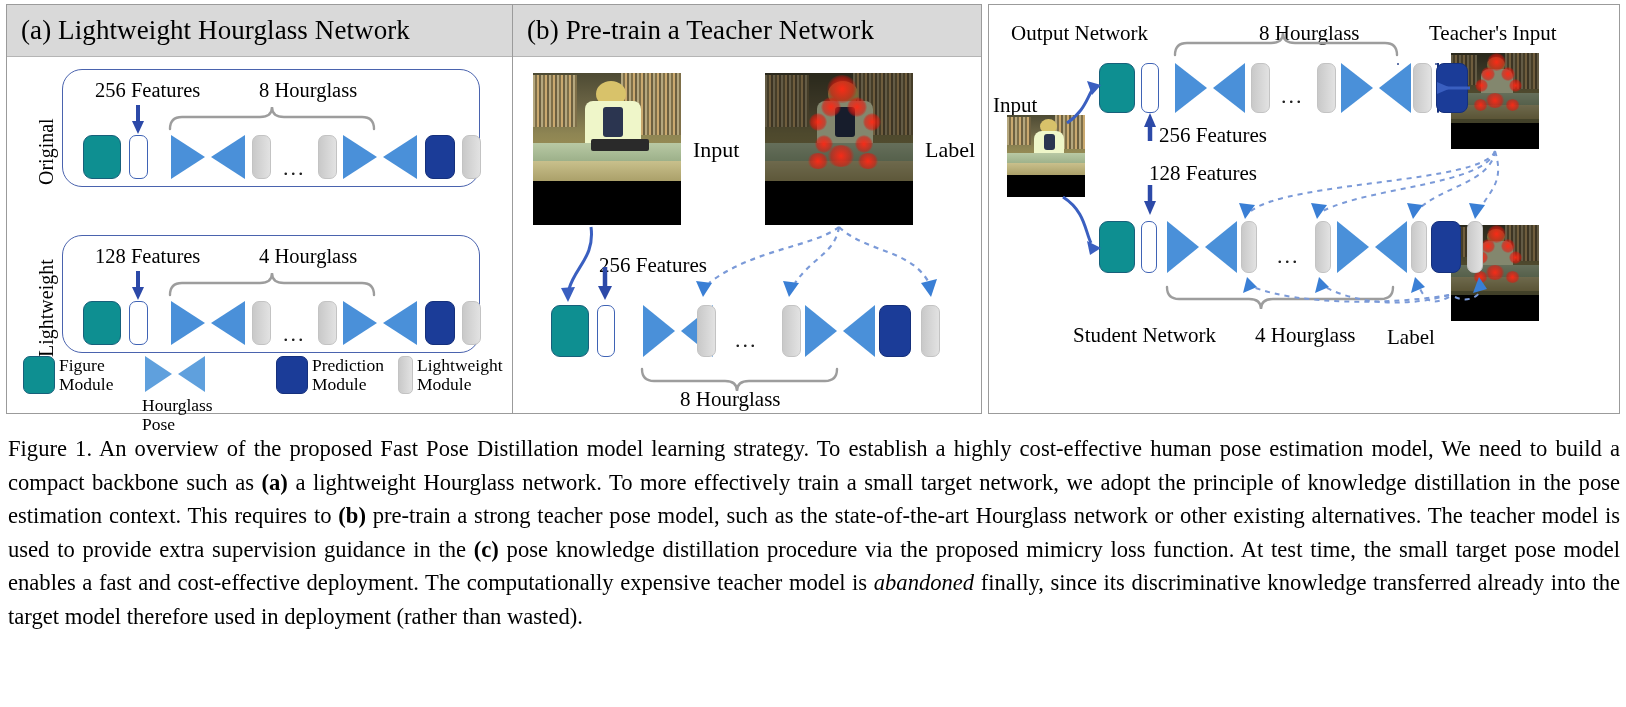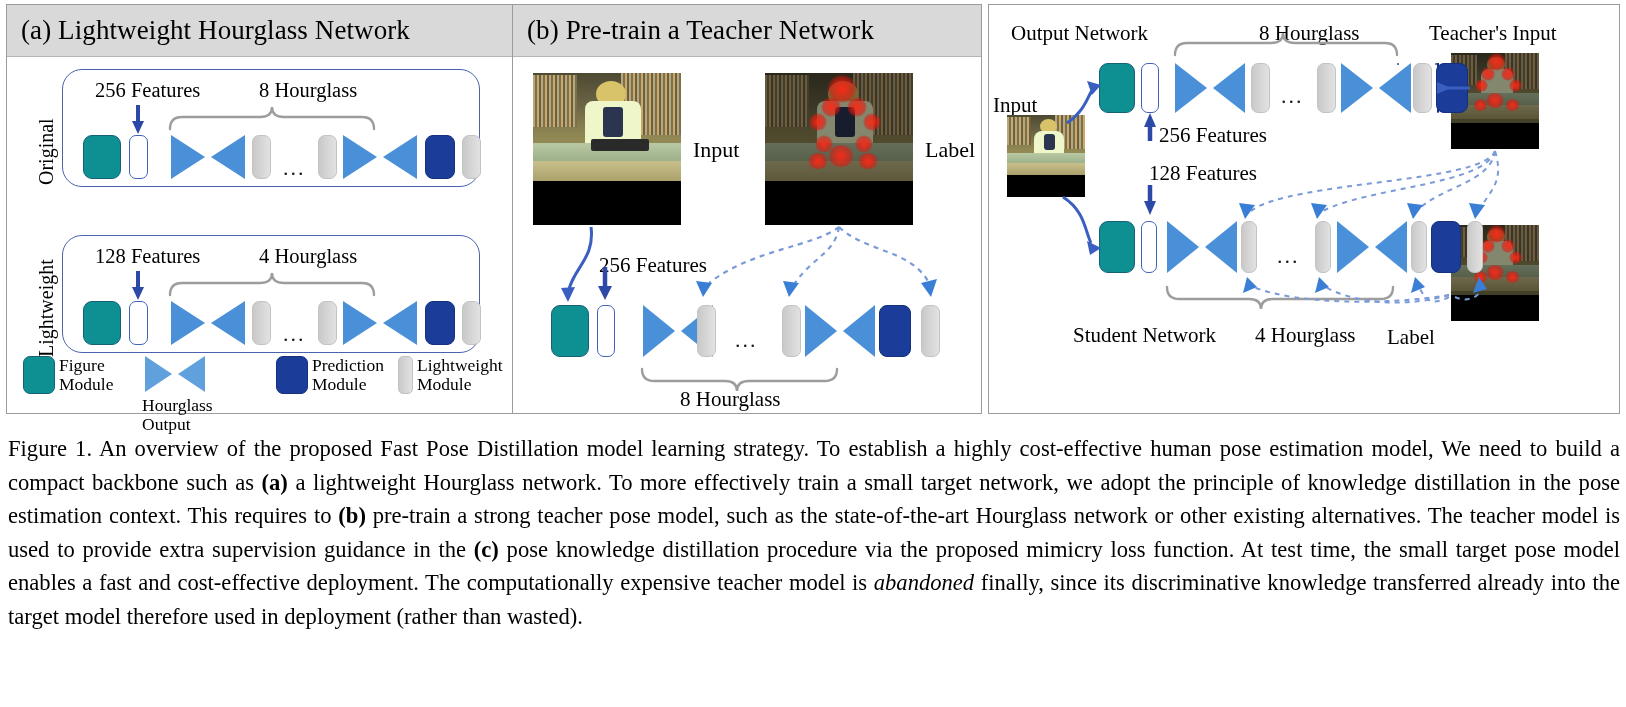--- a/index.html
+++ b/index.html
@@ -154,21 +154,21 @@
 
           <div class="leg-item" style="left:115px;top:4px;flex-direction:column;">
             <span style="display:inline-block;">
               <svg width="60" height="36">
                   <polygon points="0,0 27,18 0,36" fill="#5fa0dd"></polygon>
                   <polygon points="60,0 33,18 60,36" fill="#5fa0dd"></polygon>
                 </svg>
             </span>
             <span class="leg-txt">
               <span style="display:block">Hourglass</span>
-              <span style="display:block">Output</span>
+              <span style="display:block">Pose</span>
             </span>
           </div>
 
           <div class="leg-item" style="left:253px;top:4px;">
             <span style="display:inline-block;width:30px;height:36px;background:#1b3c98;border:1.5px solid #15307c;border-radius:7px;"></span>
             <span class="leg-txt">
               <span style="display:block">Prediction</span>
               <span style="display:block">Module</span>
             </span>
           </div>

